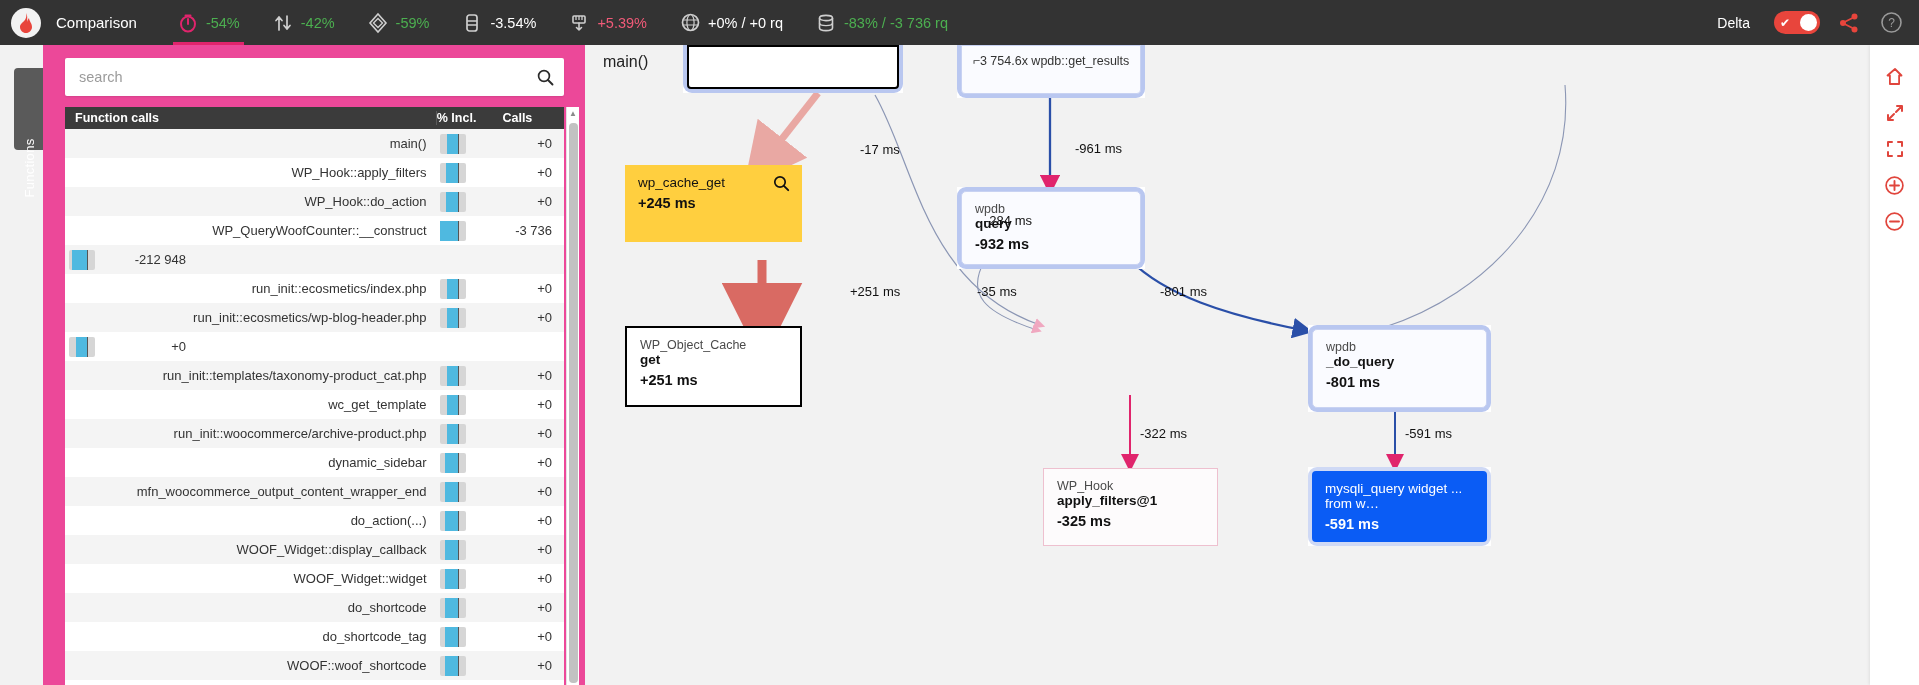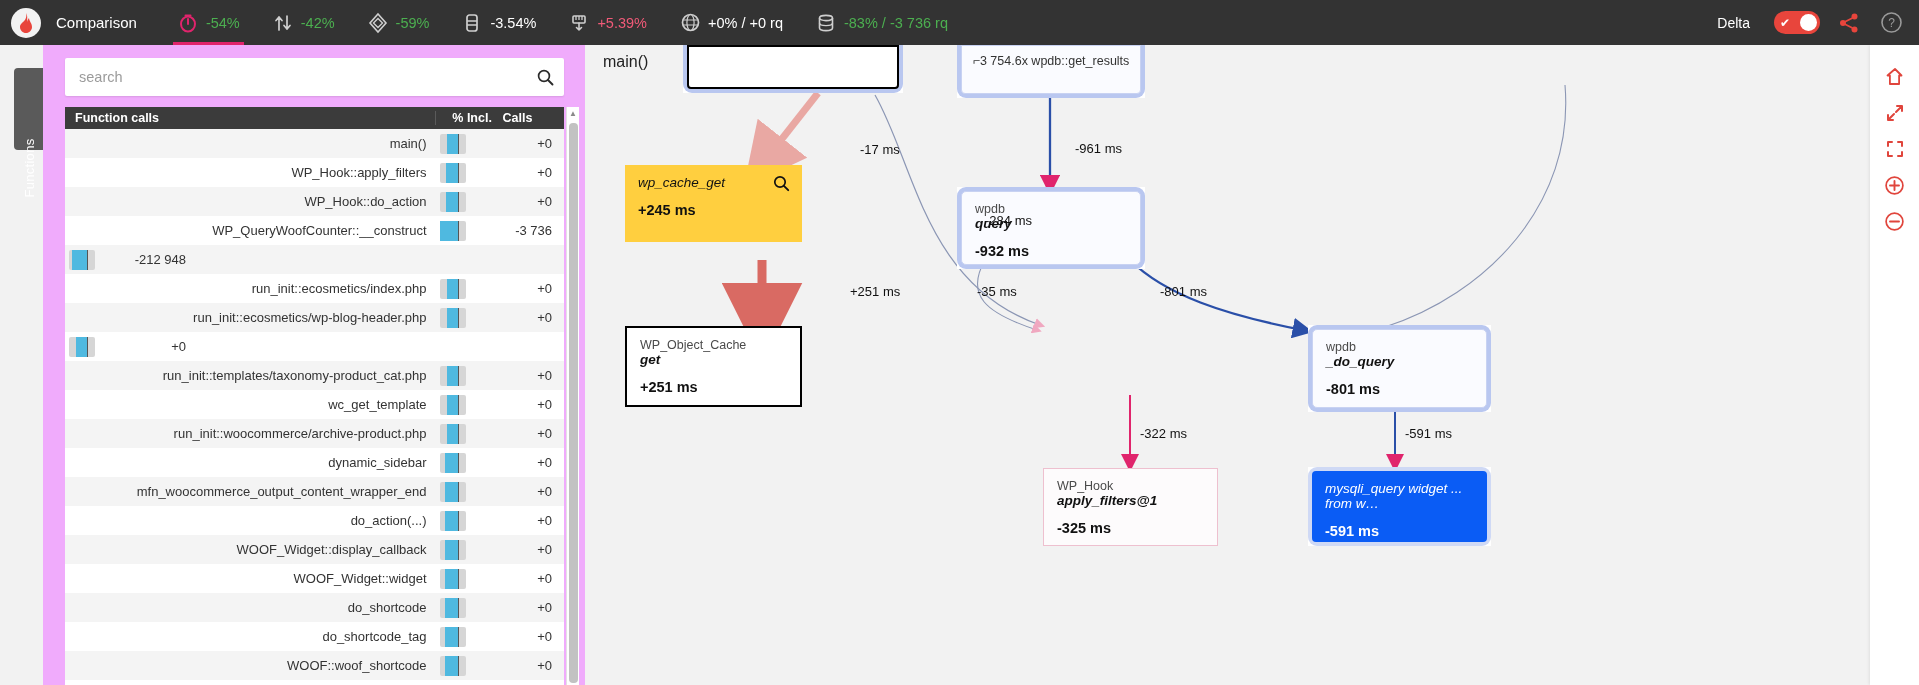--- a/index.html
+++ b/index.html
@@ -68,21 +68,21 @@
     font-size: 13px; letter-spacing: .3px;
     position: absolute; left: 50%; top: 50%;
     transform: rotate(180deg) translate(50%, -50%);
     transform-origin: center;
     white-space: nowrap;
   }
 
   
   .panel {
     position: absolute; left: 43px; top: 45px; width: 542px; height: 640px;
-    background: #f0abfc; z-index: 18;
+    background: #ec4899; z-index: 18;
   }
   .search-row {
     position: absolute; left: 22px; top: 13px; width: 499px; height: 38px;
     background: #ffffff; border-radius: 2px; display: flex; align-items: center;
     box-shadow: 0 1px 2px rgba(0,0,0,.10);
   }
   .search-input {
     flex: 1; border: none; outline: none; height: 100%;
     padding: 0 14px; font-size: 14.5px; color: #444;
     font-family: "Liberation Sans", sans-serif; background: transparent;
@@ -92,21 +92,21 @@
 
   .table-wrap {
     position: absolute; left: 22px; top: 62px; width: 499px; height: 578px;
     overflow: hidden; background: #ffffff;
   }
   .thead {
     display: flex; background: #3b3b3b; color: #ffffff;
     height: 22px; align-items: center; font-size: 12.5px; font-weight: bold;
   }
   .th-fn { width: 385px; padding-left: 10px; }
-  .th-pct { width: 63px; text-align: left; padding-left: 16px; border-left: 1px solid #5a5a5a; }
+  .th-pct { width: 63px; text-align: left; padding-left: 0; border-left: 1px solid #5a5a5a; }
   .th-calls { width: 70px; text-align: left; padding-left: 6px; }
   .rows { height: 551px; overflow: hidden; }
   .row {
     display: flex; align-items: center; height: 29px; font-size: 13px; color: #333;
     cursor: pointer;
   }
   .row:nth-child(odd) { background: #f4f4f4; }
   .row:nth-child(even) { background: #ffffff; }
   .c-fn { width: 385px; text-align: right; padding-right: 9px; white-space: nowrap; overflow: hidden; }
   .c-pct { width: 63px; display: flex; align-items: center; padding-left: 4px; }
@@ -143,22 +143,22 @@
     position: absolute; left: 18px; top: 8px;
     font-size: 16px; color: #222;
   }
   svg.edges { position: absolute; left: 0; top: 0; width: 1334px; height: 640px; }
 
   .node {
     position: absolute; background: #ffffff;
     font-size: 13.5px; color: #111; z-index: 5;
   }
   .node .lbl-small { font-size: 12.5px; color: #4a4a4a; display: block; }
-  .node .lbl-bold { font-weight: bold; display: block; font-style: italic; }
-  .node .lbl-time { font-weight: bold; font-size: 14.5px; display: block; margin-top: 12px; }
+  .node .lbl-bold { font-weight: bold; display: block; }
+  .node .lbl-time { font-weight: bold; font-size: 14.5px; display: block; margin-top: 5px; }
   .node-inner { padding: 10px 13px; }
 
   .halo-blue { border-radius: 9px; background: #b9c7f0; padding: 4px; }
   .halo-blue > .box { background: #fafbff; border: 1px solid #c8d2f2; border-radius: 5px; height: 100%; }
   .halo-pink { border: 1px solid #eec0cf; background: #fdfbfc; }
   .halo-black { border: 2px solid #000000; background: #ffffff; }
   .halo-yellow { background: #ffcf3f; }
   .halo-bluefill { border-radius: 9px; background: #cfd9f5; padding: 4px; }
   .halo-bluefill > .box { background: #0a5cf5; border-radius: 4px; height: 100%; color: #fff; }
 

